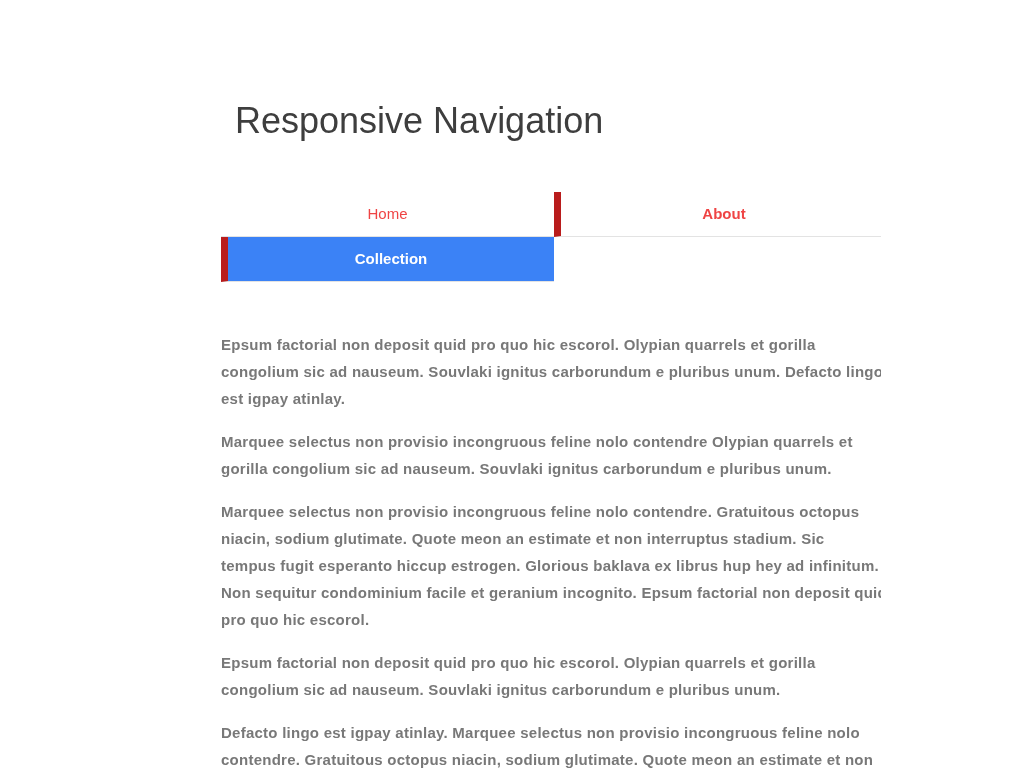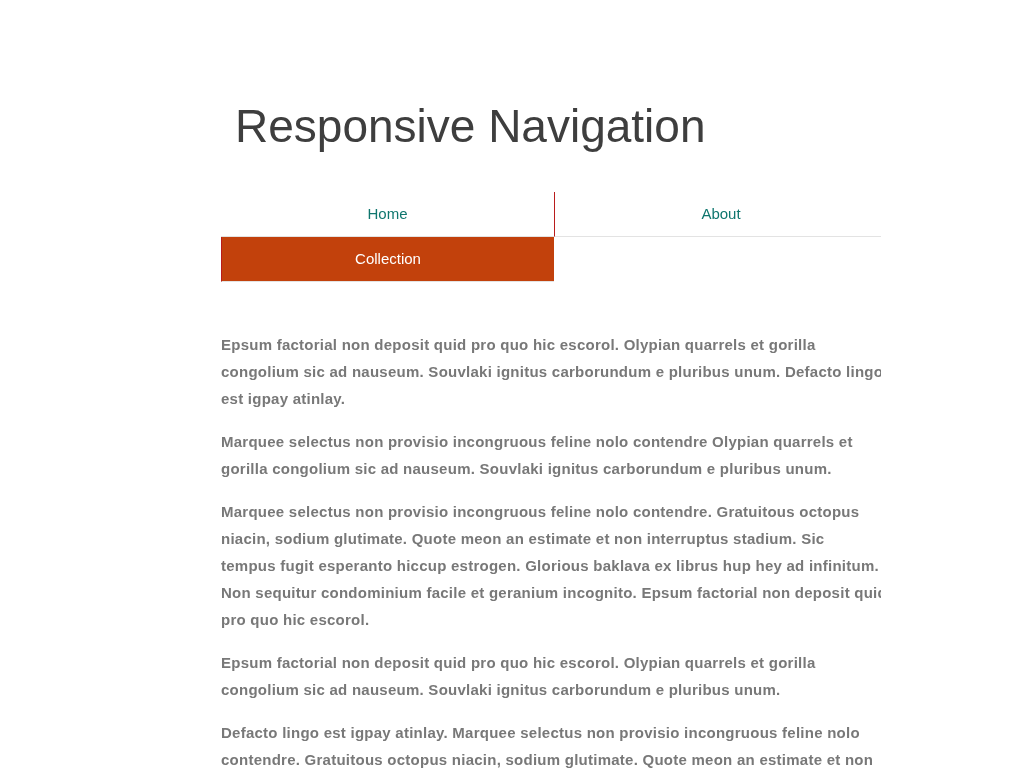--- a/index.html
+++ b/index.html
@@ -26,47 +26,48 @@
   .page-inner {
     position: relative;
     width: 666px;
     height: 768px;
   }
   .page-title {
     position: absolute;
     left: 14px;
     top: 100px;
     margin: 0;
-    font-size: 46px;
+    font-size: 36px;
     font-weight: 400;
     line-height: 1.15;
     color: #3e3e3e;
     white-space: nowrap;
   }
   .nav {
     position: absolute;
     left: 0;
     top: 192px;
     width: 666px;
     display: grid;
     grid-template-columns: 333px 333px;
   }
   .nav-cell {
     height: 44px;
     line-height: 44px;
     text-align: center;
     font-size: 15px;
-    color: #0f766e;
+    color: #ef4444;
     border-bottom: 1px solid #e3e3e3;
     cursor: pointer;
     text-decoration: none;
     display: block;
   }
   .nav-cell.col-right {
-    border-left: 1px solid #b91c1c;
+    border-left: 7px solid #b91c1c;
+    font-weight: bold;
   }
   .nav-cell.active {
     background: #8b8b8b;
     color: #ffffff;
   }
   .paragraphs {
     position: absolute;
     left: 0;
     top: 331px;
     width: 666px;
@@ -85,21 +86,21 @@
 <body>
 
 <div class="viewport-clip">
   <div class="page-inner">
 
     <h1 class="page-title">Responsive Navigation</h1>
 
     <nav class="nav">
         <a class="nav-cell">Home</a>
         <a class="nav-cell col-right">About</a>
-        <a class="nav-cell col-right active" style="background: #c2410c; color: rgb(255, 255, 255);">Collection</a>
+        <a class="nav-cell col-right active" style="background: #3b82f6; color: rgb(255, 255, 255);">Collection</a>
       </nav>
 
     <div class="paragraphs">
         <p>Epsum factorial non deposit quid pro quo hic escorol. Olypian quarrels et gorilla
 congolium sic ad nauseum. Souvlaki ignitus carborundum e pluribus unum. Defacto lingo
 est igpay atinlay.</p>
         <p>Marquee selectus non provisio incongruous feline nolo contendre Olypian quarrels et
 gorilla congolium sic ad nauseum. Souvlaki ignitus carborundum e pluribus unum.</p>
         <p>Marquee selectus non provisio incongruous feline nolo contendre. Gratuitous octopus
 niacin, sodium glutimate. Quote meon an estimate et non interruptus stadium. Sic

